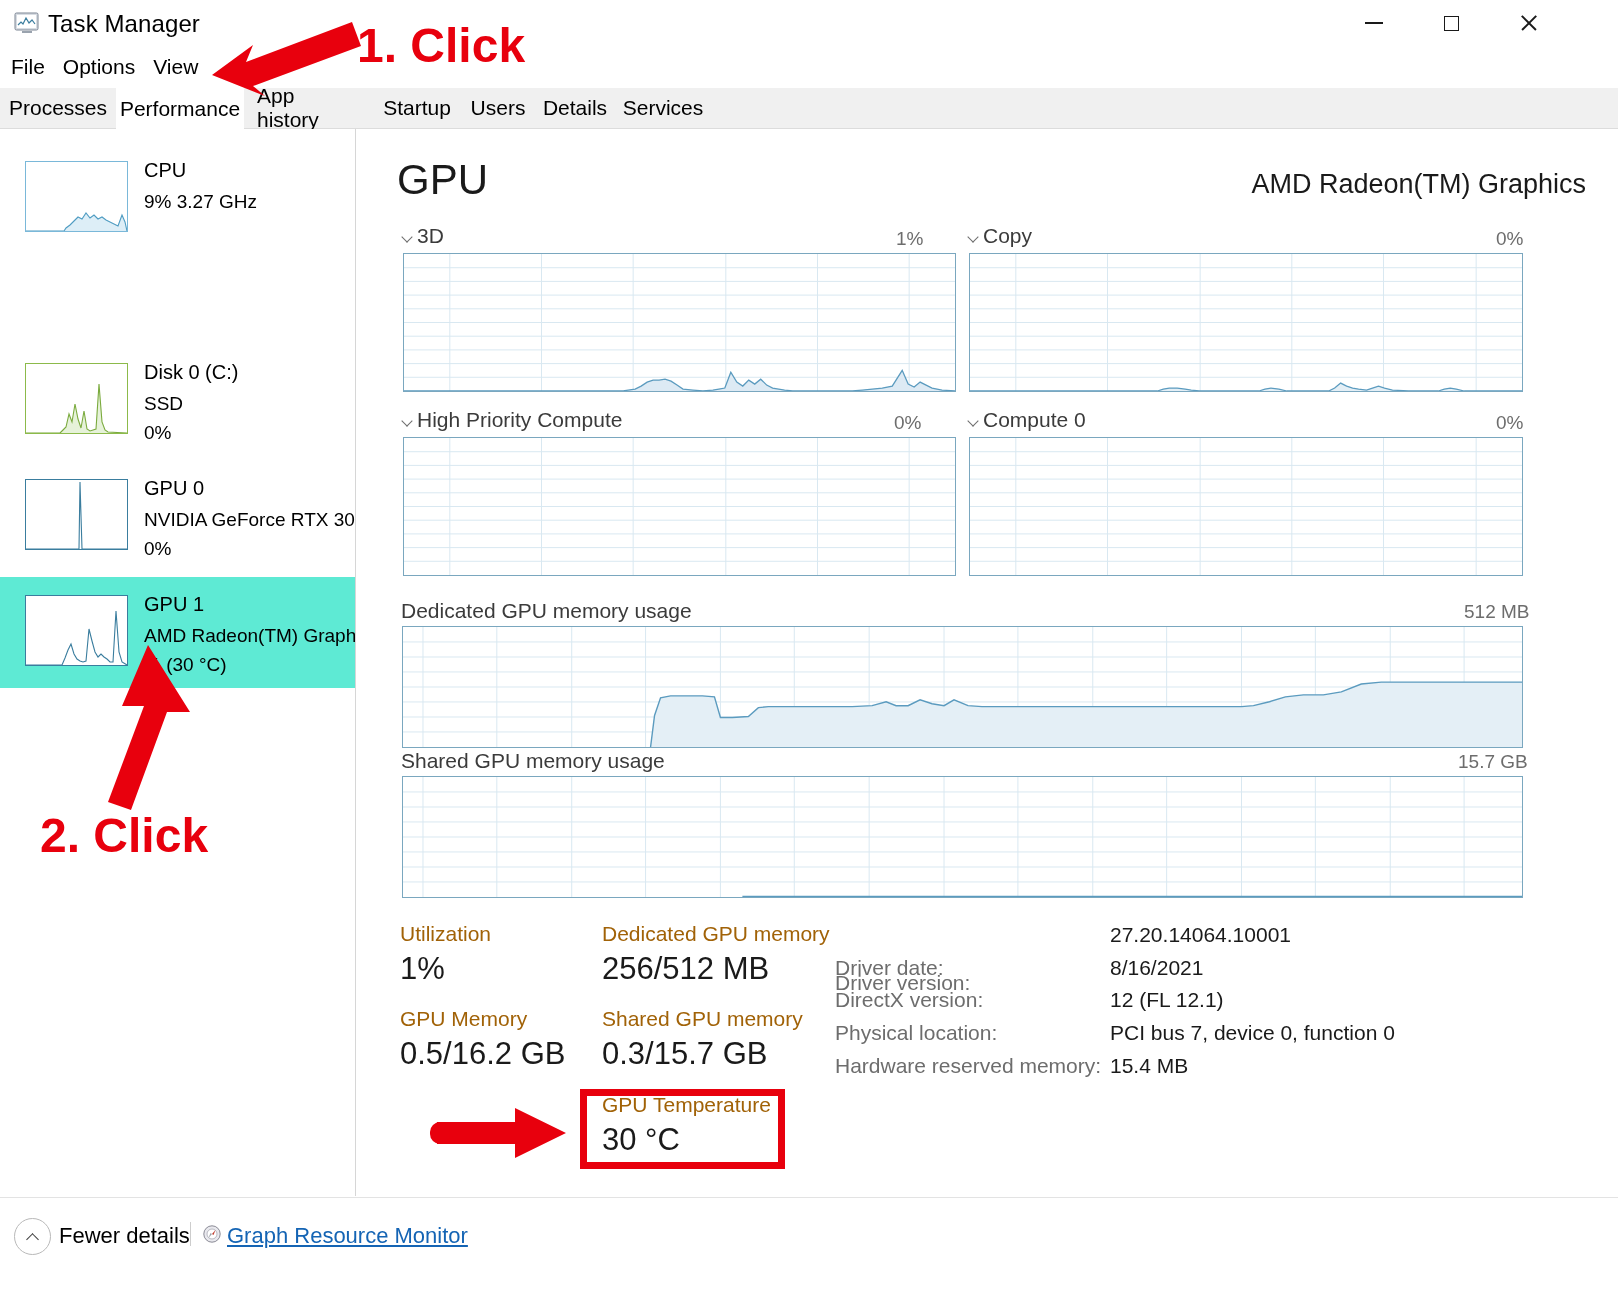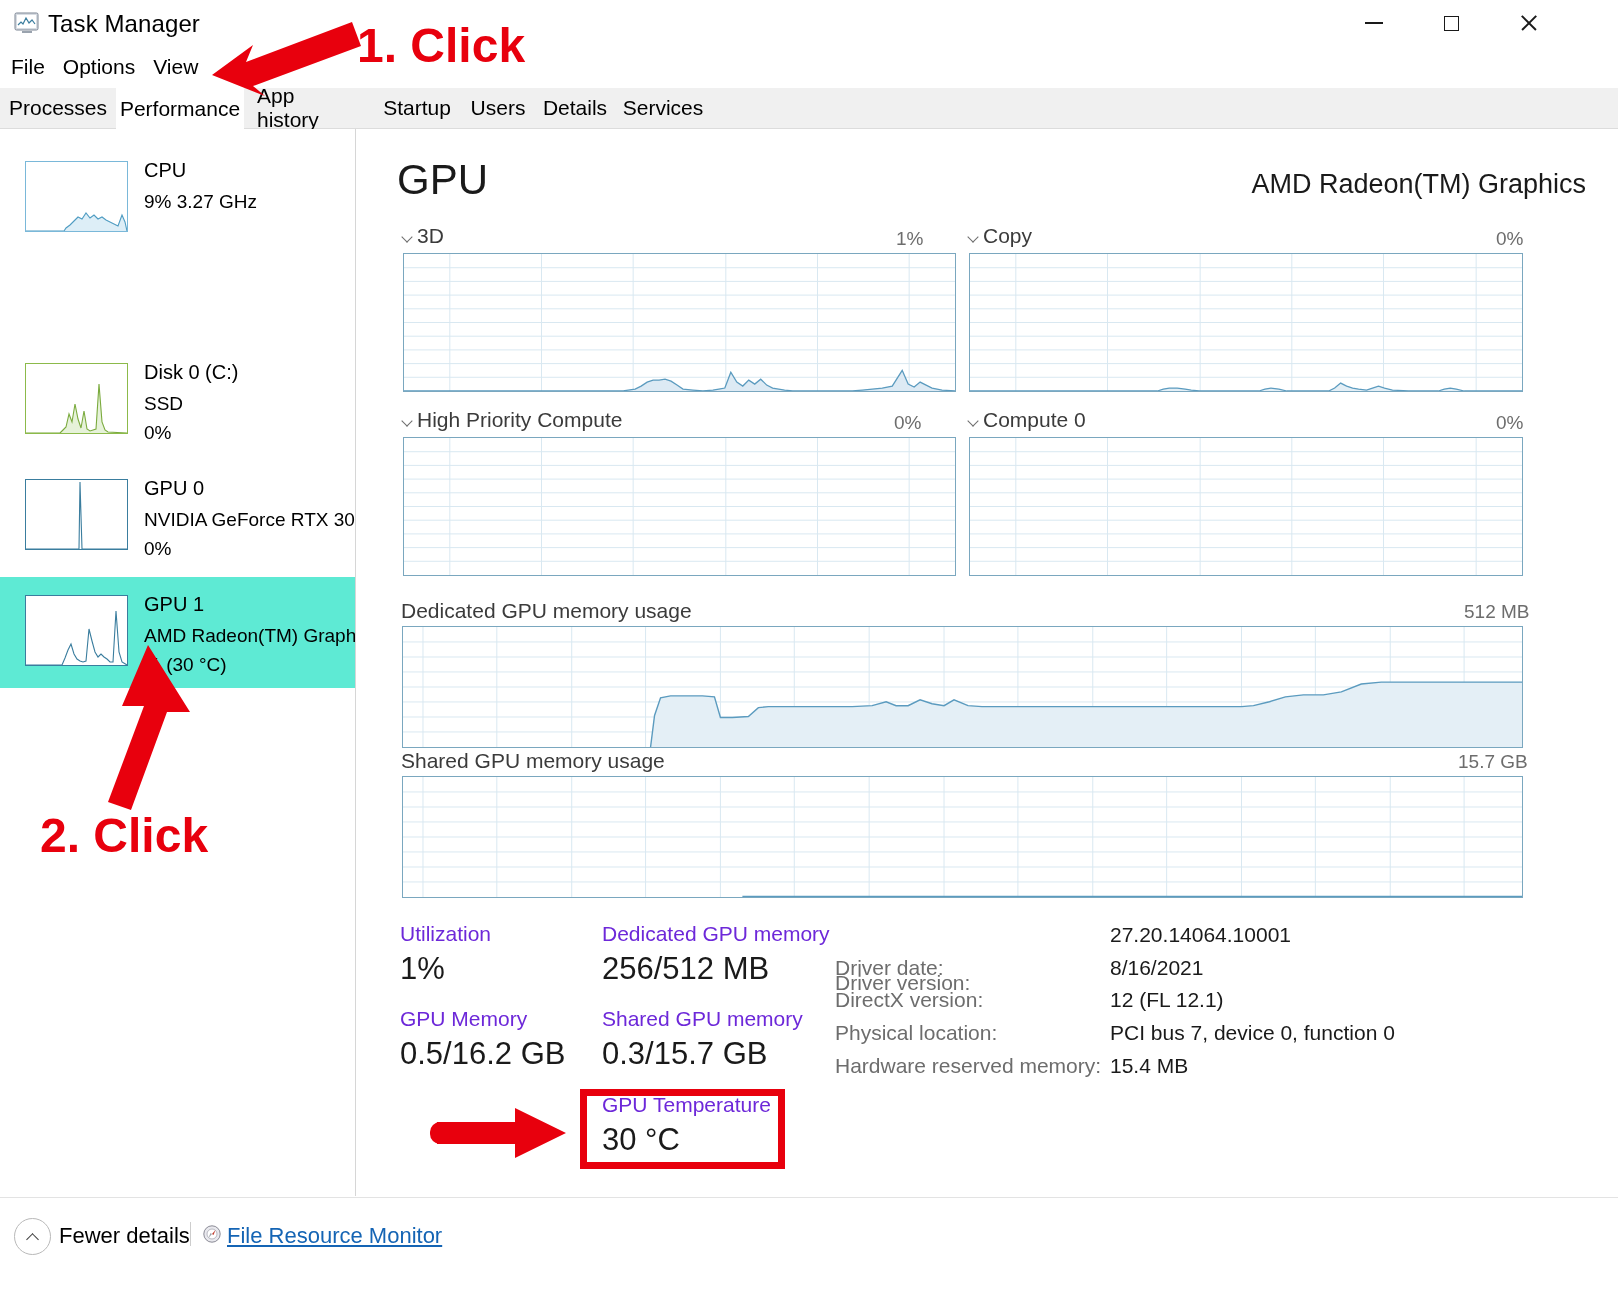--- a/index.html
+++ b/index.html
@@ -121,21 +121,21 @@
   .gbox{
     position:absolute;
     border:1px solid #7aa7bf;
     background:#ffffff;
     box-sizing:border-box;
     overflow:hidden;
   }
   .gbox svg{display:block;width:100%;height:100%;}
 
   
-  .stat-lbl{position:absolute;font-size:21px;color:#6d28d9;white-space:nowrap;}
+  .stat-lbl{position:absolute;font-size:21px;color:#a16207;white-space:nowrap;}
   .stat-val{position:absolute;font-size:31px;color:#1a1a1a;white-space:nowrap;}
   .info-lbl{position:absolute;font-size:21px;color:#6d6d6d;white-space:nowrap;}
   .info-val{position:absolute;font-size:21px;color:#1a1a1a;white-space:nowrap;}
 
   
   .bottombar{
     position:absolute;left:0;top:1197px;width:1618px;height:114px;
     background:#ffffff;border-top:1px solid #e3e3e3;
   }
   .fewer-circle{
@@ -474,21 +474,21 @@
 <div class="fewer-text"><span>Fewer details</span></div>
 <div class="sep-bar"></div>
 <span class="rm-icon">
   <svg viewBox="0 0 20 20" width="20" height="20">
     <circle cx="10" cy="10" r="8.2" fill="#e9e9ee" stroke="#8b8b96" stroke-width="1"></circle>
     <circle cx="10" cy="10" r="5" fill="#ffffff" stroke="#a8a8b2" stroke-width="0.8"></circle>
     <polygon points="10,10 13.5,6 11.5,11" fill="#c0392b"></polygon>
     <polygon points="10,10 6.5,14 8.5,9" fill="#9aa0a6"></polygon>
   </svg>
 </span>
-<a class="rm-link" href="#">File Resource Monitor</a>
+<a class="rm-link" href="#">Graph Resource Monitor</a>
 
 <div class="anno-text" style="left:357px;top:18px;">1. Click</div>
 <div class="anno-text" style="left:40px;top:808px;">2. Click</div>
 
 <div class="redbox" style="left:580px;top:1089px;width:205px;height:80px;"></div>
 
 <svg class="anno-svg">
 
   <g>
     <polygon fill="#e8000d" points="212,75 253,45 246,62 352,22 361,46 253,86 265,96"></polygon>

